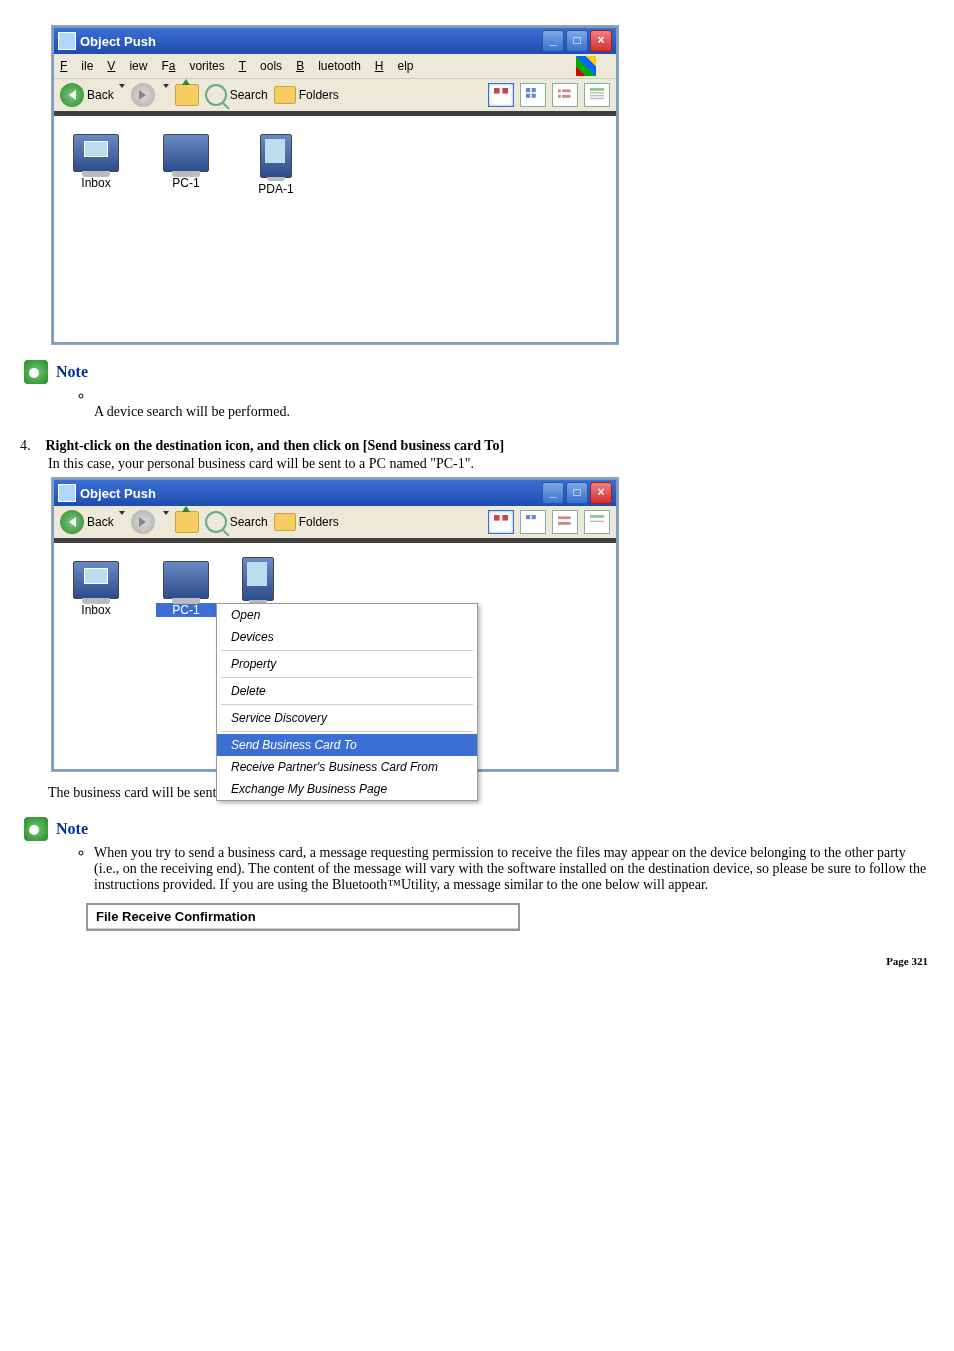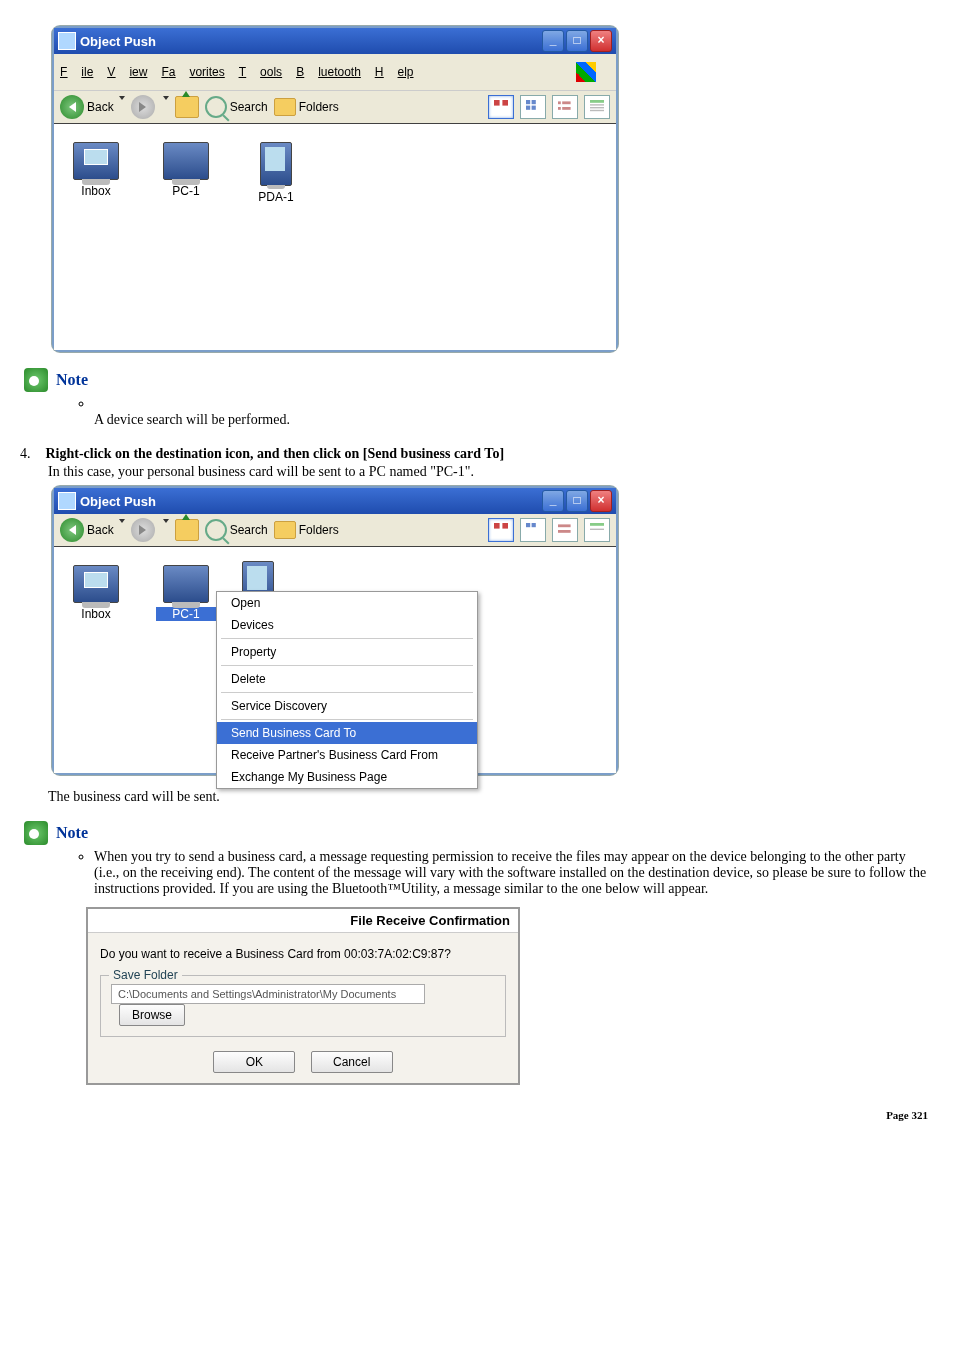--- a/index.html
+++ b/index.html
@@ -4,21 +4,21 @@
 <style>
   body {
     font-family: "Times New Roman", serif;
     font-size: 14px;
     margin: 20px 14px;
     color: #000;
     width: 920px;
   }
   .window {
     border: 2px solid #7b9ec9;
-    border-radius: 8px;
+    border-radius: 0;
     background: #b91c1c;
     margin: 6px 0 14px 38px;
     width: 562px;
     box-shadow: 0 0 0 1px #9aa;
   }
   .titlebar {
     background: linear-gradient(#3b6fd4, #1f4cae);
     color: #fff;
     display: flex;
     align-items: center;
@@ -42,38 +42,37 @@
     border: 1px solid #255aa3;
     border-radius: 3px;
     color:#fff; font: bold 12px/18px sans-serif;
     text-align:center;
   }
   .winbtn.close { background: linear-gradient(#f08080,#d03030); border-color:#a02020; }
   .menubar {
     background:#ece9d8;
     display:flex;
     align-items:center;
-    padding: 8px 6px;
+    padding: 2px 6px;
     font: 12px "Tahoma", sans-serif;
     border-bottom:1px solid #ccc;
-    text-decoration:underline;
   }
   .menubar span { margin-right: 14px; }
   .menubar .underline { text-decoration: underline; }
   .menubar .flag {
     margin-left:auto; width:20px; height:20px;
     background: linear-gradient(45deg,#d00 25%, #0a0 25% 50%, #06f 50% 75%, #fc0 75%);
   }
   .toolbar {
     background:#ece9d8;
     display:flex;
     align-items:center;
     padding:4px 6px;
     gap:6px;
-    border-bottom:1px solid #404040;
+    border-bottom:5px solid #404040;
     font: 12px "Tahoma", sans-serif;
   }
   .tbtn { display:flex; align-items:center; gap:3px; }
   .circ {
     width:24px; height:24px; border-radius:50%;
     display:inline-flex; align-items:center; justify-content:center;
     color:#fff;
   }
   .circ.green { background:radial-gradient(#7ec77e,#2a8a2a); }
   .circ.grey { background:radial-gradient(#ddd,#aaa); color:#888;}
@@ -138,21 +137,21 @@
   .stepnum .bold { font-weight:bold;}
   .indent { margin-left: 34px;}
 
   .dialog {
     width: 430px; border:2px solid #999; background:#f4f2ec;
     margin: 6px 0 0 72px;
     font:12px Tahoma,sans-serif;
   }
   .dialog .dtitle {
     background:#fff; border-bottom:1px solid #ccc; padding:4px 8px;
-    font-weight:bold; font-size:13px;text-align:right;
+    font-weight:bold; font-size:13px;
   }
   .dialog .dbody { padding: 14px 12px 10px;}
   .fieldset { border:1px solid #bbb; margin-top:14px; padding: 8px 10px 10px; position:relative;}
   .legend { color:#245; position:absolute; top:-8px; left:8px; background:#f4f2ec; padding:0 4px; font-size:12px;}
   .pathbox {
     display:inline-block; width:300px; border:1px solid #aaa; background:#fff;
     padding:3px 6px; font-size:11px; color:#555;
   }
   .btn {
     display:inline-block; border:1px solid #888; background:linear-gradient(#fdfdfd,#e4e4e4);
@@ -328,21 +327,21 @@
     </div>
     <div class="item selected">
       <div class="dev"></div>
       <div class="label">PC-1</div>
     </div>
     <div style="position:relative;">
       <div class="item" style="position:absolute; top:-4px; left:-18px;">
         <div class="dev pda"></div>
         <div class="label" style="font-size:10px;color:#888;">PDA-1</div>
       </div>
-      <div class="ctxmenu" style="margin-top:28px;">
+      <div class="ctxmenu" style="margin-top:44px;font-style:italic;">
         <div>Open</div>
         <div>Devices</div>
         <hr>
         <div>Property</div>
         <hr>
         <div>Delete</div>
         <hr>
         <div>Service Discovery</div>
         <hr>
         <div class="hilite">Send Business Card To</div>
@@ -360,27 +359,15 @@
   <span class="note-title">Note</span>
 </div>
 <ul class="sublist">
   <li>
     <span>When you try to send a business card, a message requesting permission to receive the files may appear on the device belonging to the other party (i.e., on the receiving end). The content of the message will vary with the software installed on the destination device, so please be sure to follow the instructions provided. If you are using the Bluetooth™Utility, a message similar to the one below will appear.</span>
   </li>
 </ul>
 
 <div class="dialog">
   <div class="dtitle">File Receive Confirmation</div>
-  <div class="dbody">
-    <div>Do you want to receive a Business Card from 00:03:7A:02:C9:87?</div>
-    <div class="fieldset">
-      <span class="legend">Save Folder</span>
-      <span class="pathbox">C:\Documents and Settings\Administrator\My Documents</span>
-      <span class="btn" style="margin-left:8px;">Browse</span>
-    </div>
-    <div class="dlgbtns">
-      <span class="btn">OK</span>
-      <span class="btn">Cancel</span>
-    </div>
-  </div>
 </div>
 
 <div class="pagefoot"><b>Page 321</b></div>
 
 </body></html>

